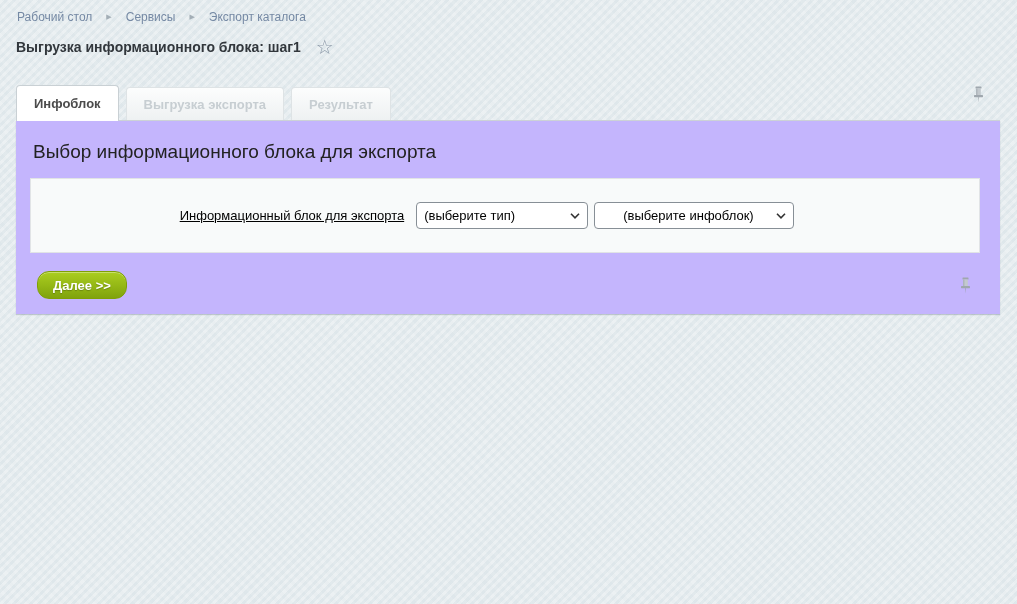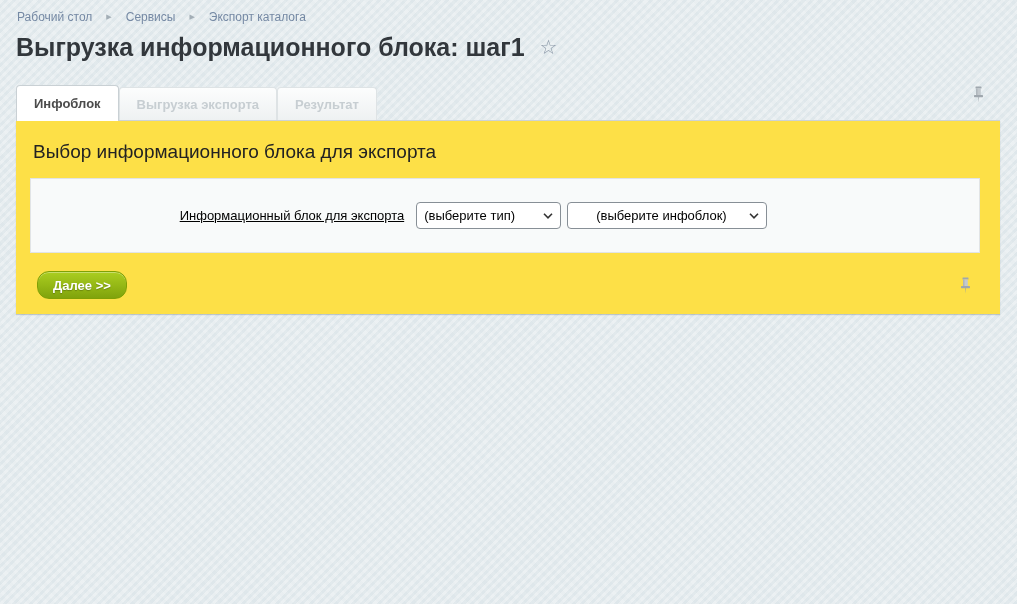--- a/index.html
+++ b/index.html
@@ -10,47 +10,47 @@
     background-image:
       repeating-linear-gradient(135deg, rgba(255,255,255,0.20) 0 3px, rgba(205,218,224,0.18) 3px 6px),
       repeating-linear-gradient(45deg, rgba(255,255,255,0.10) 0 4px, rgba(214,226,231,0.10) 4px 8px);
   }
   
   .breadcrumb{padding:10px 12px 0 17px;font-size:12px;display:flex;align-items:center;}
   .breadcrumb a{color:#7589a4;text-decoration:none;cursor:pointer;}
   .crumb-sep{color:#a3aeb6;font-size:7px;margin:0 14px;line-height:12px;}
   
   .title-row{display:flex;align-items:center;margin:11px 0 0 16px;}
-  h1.page-title{margin:0;font-size:25px;line-height:24px;font-weight:bold;color:#32373c;}
+  h1.page-title{margin:0;font-size:14px;line-height:24px;font-weight:bold;color:#32373c;}
   .star{margin-left:15px;font-size:20px;color:#8d9aa9;cursor:pointer;line-height:20px;}
   
   .tabs{display:flex;align-items:flex-end;margin:25px 0 0 16px;position:relative;height:36px;}
-  .tab{box-sizing:border-box;border-radius:4px 4px 0 0;
+  .tab{box-sizing:border-box;border-radius:4px 4px 0 0;margin-right:7px;
        font-size:13px;font-weight:bold;padding:0 17px;display:flex;align-items:center;justify-content:center;}
   .tab-active{height:36px;background:#fff;border:1px solid #c9d0d4;border-bottom:none;
        color:#4b4b4b;margin-bottom:-1px;position:relative;z-index:2;cursor:pointer;}
   .tab-disabled{height:33px;background:linear-gradient(#fcfdfd,#eef1f2);border:1px solid #dee3e5;
        border-bottom:none;color:#c7ced2;}
   .tabs .pin-top{position:absolute;right:32px;top:2px;cursor:pointer;}
   
-  .panel{margin:0 17px 0 16px;background:#fde047;border-top:1px solid #ccd2d6;position:relative;z-index:1;
+  .panel{margin:0 17px 0 16px;background:#c4b5fd;border-top:1px solid #ccd2d6;position:relative;z-index:1;
          box-shadow:0 1px 1px rgba(110,125,135,0.35);padding-bottom:15px;}
   .panel-heading{margin:20px 0 0 17px;font-size:19px;line-height:22px;font-weight:normal;color:#222;}
   .form-section{margin:15px 20px 0 14px;height:73px;background:#f8fafa;border:1px solid #e1e4e6;
         display:flex;align-items:center;text-decoration:underline;}
   .form-row{display:flex;align-items:center;width:100%;}
   .form-label{width:40%;text-align:right;font-size:13px;color:#000;padding-right:6px;box-sizing:border-box;}
   .select-wrap{position:relative;margin-left:6px;}
   select{
     -webkit-appearance:none;appearance:none;
     box-sizing:border-box;height:27px;background:#fff;border:1px solid #878f96;border-radius:4px;
     font-family:"Liberation Sans","DejaVu Sans",sans-serif;font-size:13px;color:#000;
     padding:0 24px 0 7px;cursor:pointer;
   }
-  .select-type{width:145px;}
+  .select-type{width:172px;}
   .select-iblock{width:200px;padding-left:28px;}
   .chevron{position:absolute;right:8px;top:50%;margin-top:-3px;pointer-events:none;line-height:0;}
   
   .action-row{display:flex;align-items:center;justify-content:space-between;margin:18px 28px 0 21px;}
   .btn-next{
     height:28px;padding:0 15px;border:1px solid #7fa005;border-radius:12px;cursor:pointer;
     background:linear-gradient(#abce20,#80a30c);
     color:#fff;font-size:13px;font-weight:bold;text-shadow:0 1px 1px rgba(0,0,0,0.25);
     box-shadow:inset 0 1px 0 rgba(255,255,255,0.35);
     font-family:"Liberation Sans","DejaVu Sans",sans-serif;

